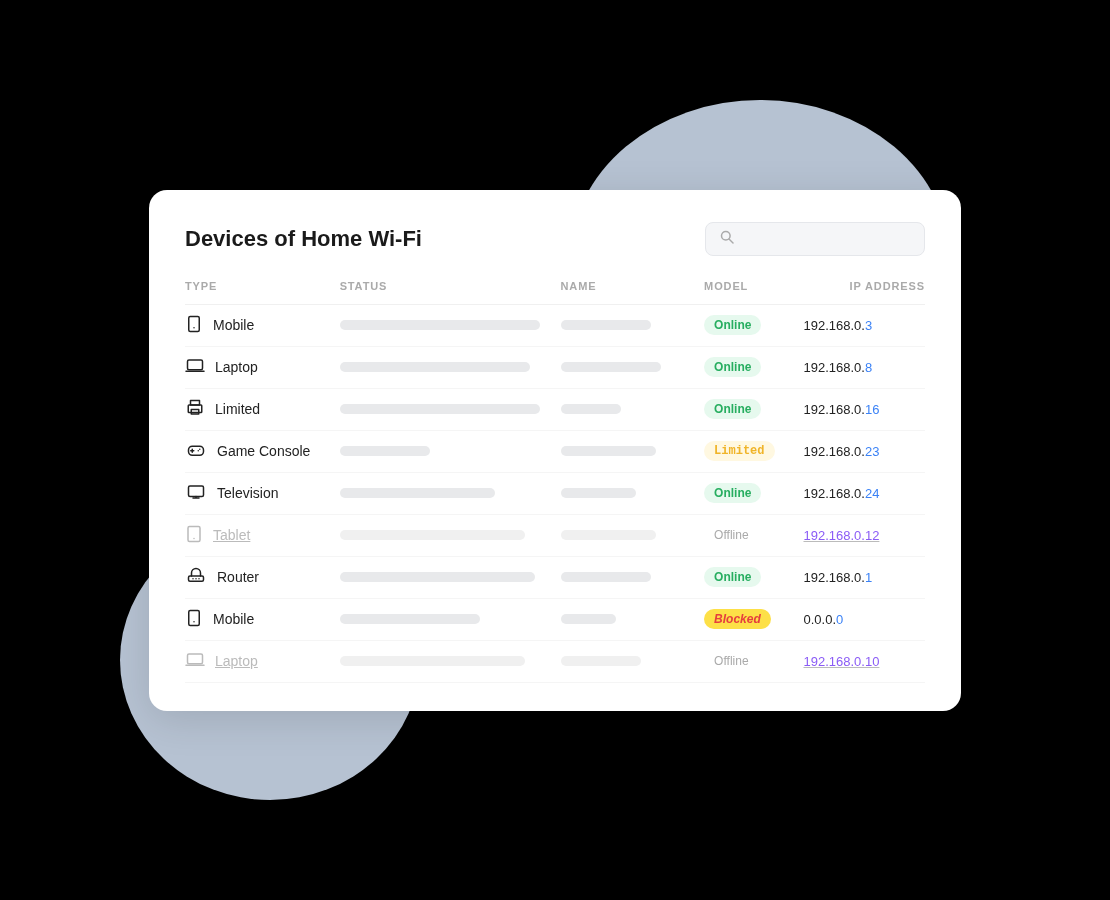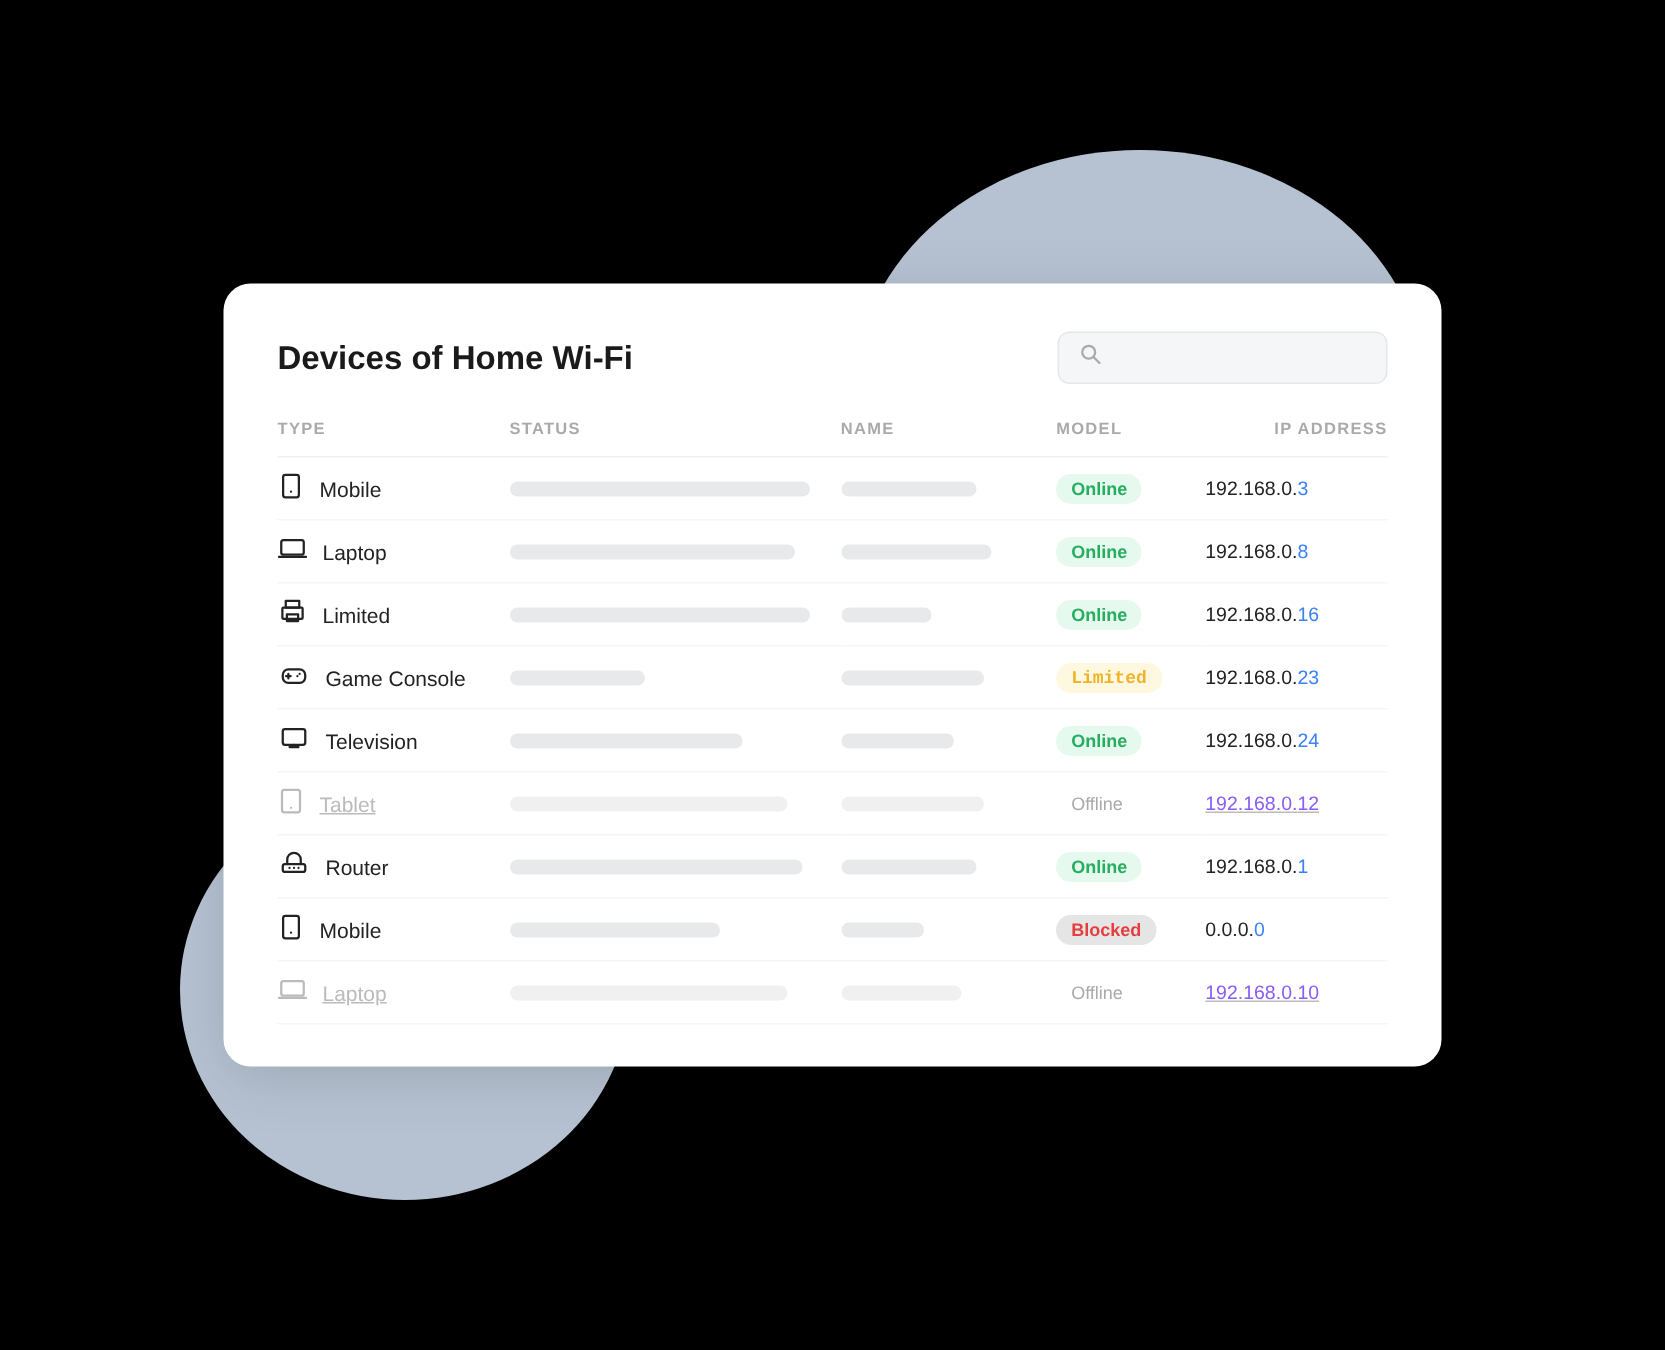--- a/index.html
+++ b/index.html
@@ -159,22 +159,23 @@
       font-family: Liberation Mono, monospace;
     }
 
     .status-offline {
       background: transparent;
       color: #aaa;
       font-weight: 500;
     }
 
     .status-blocked {
-      background: #e5e5e5;
+      background: #fde047;
       color: #e53e3e;
+      font-style: italic;
     }
 
     .ip-cell {
       font-size: 13px;
       font-weight: 500;
     }
 
     .ip-link {
       color: #3b82f6;
     }

